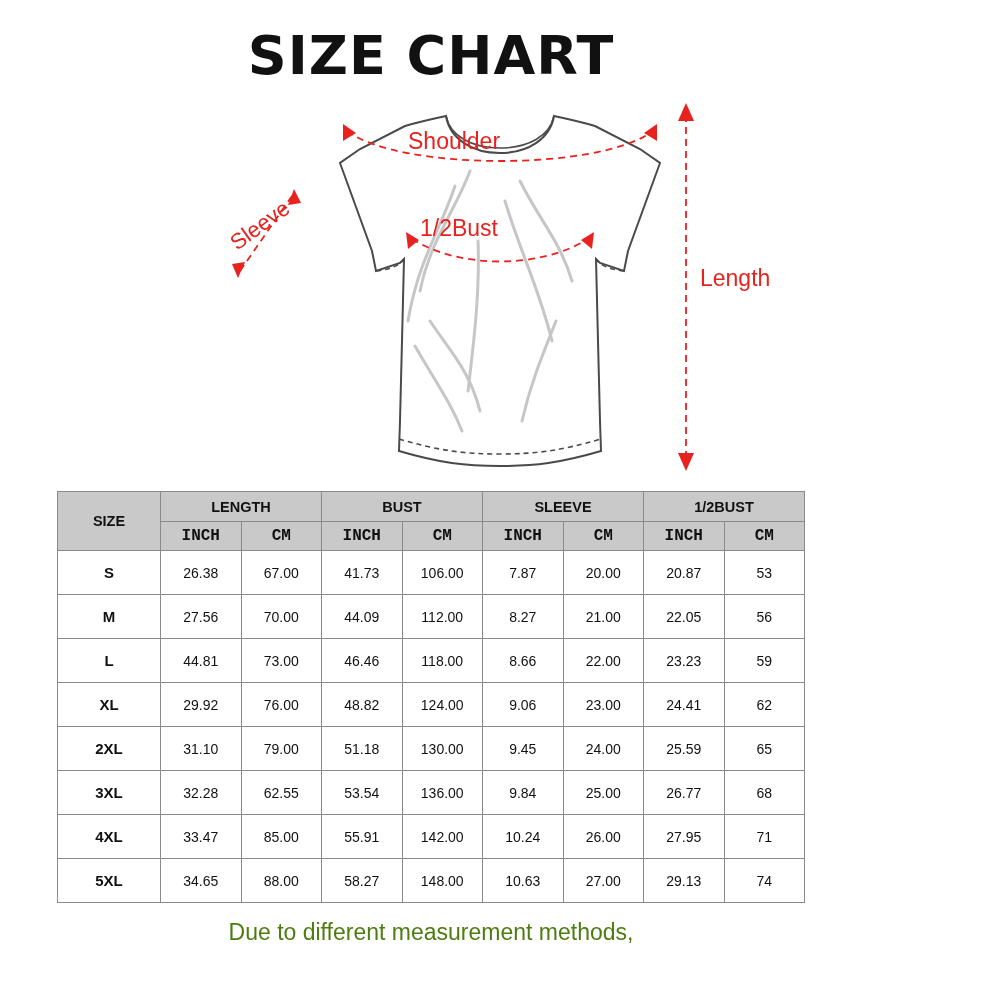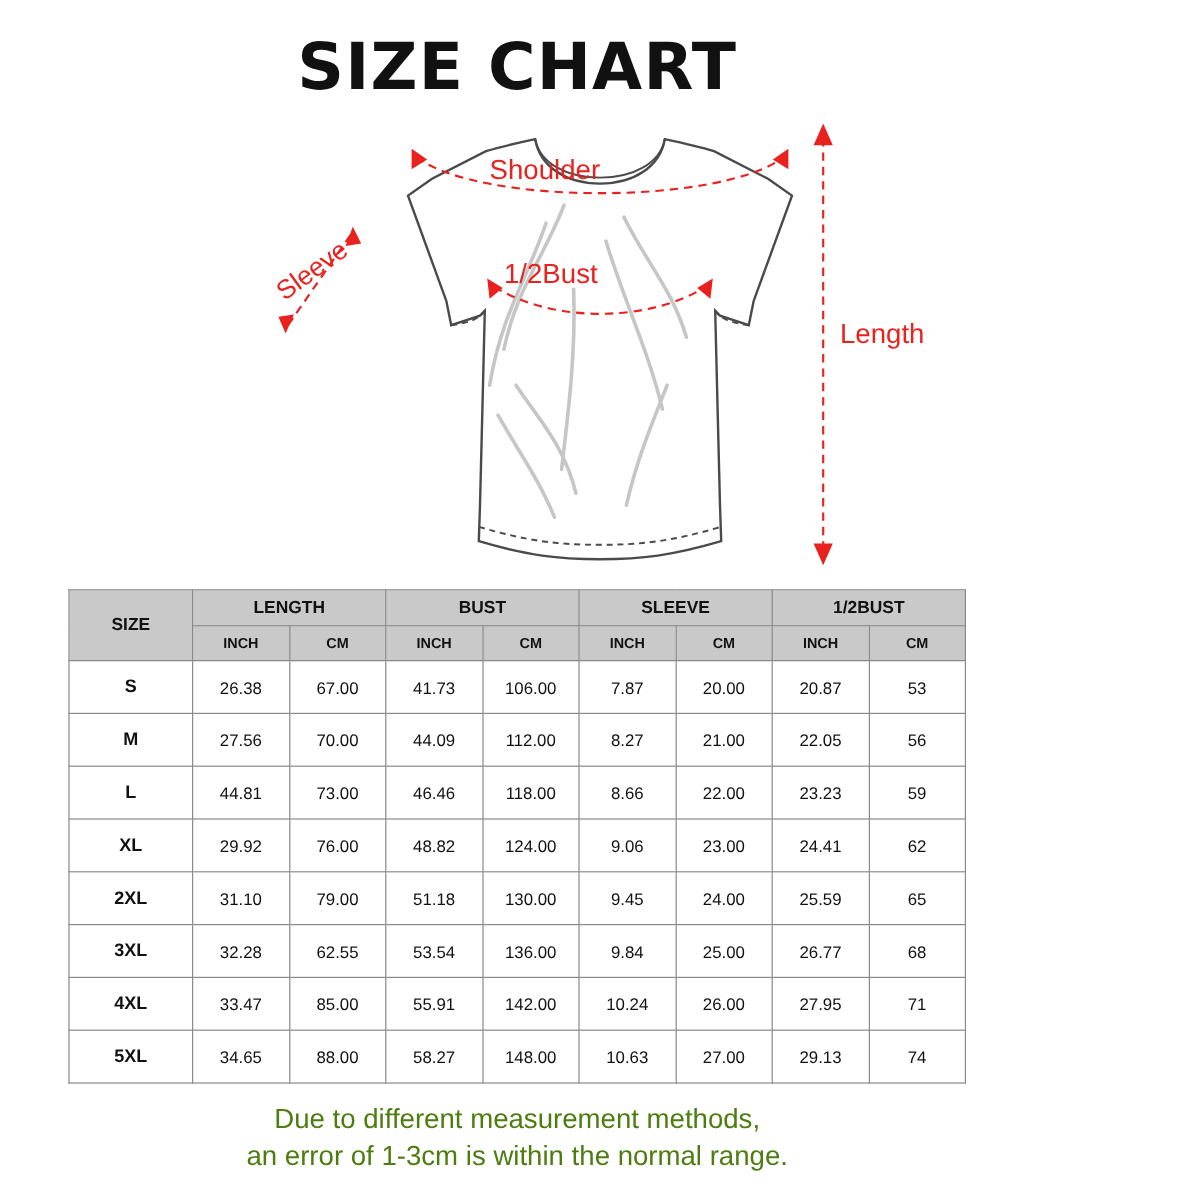--- a/index.html
+++ b/index.html
@@ -52,22 +52,23 @@
     height: 41px;
     font-family: "Liberation Sans", sans-serif;
   }
   table.size-table thead th {
     background: #c9c9c9;
     font-weight: bold;
     font-size: 14.5px;
     height: 27px;
   }
   table.size-table thead th.sub {
-    font-size: 12px;
+    font-size: 16px;
     height: 26px;
+    font-family: Liberation Mono, monospace;
   }
   table.size-table tbody td.sizecell {
     font-weight: bold;
     font-size: 15px;
   }
   .note {
     text-align: center;
     margin-top: 14px;
     font-size: 23px;
     line-height: 1.35;
@@ -265,16 +266,15 @@
         <td>10.63</td>
         <td>27.00</td>
         <td>29.13</td>
         <td>74</td>
       </tr>
     </tbody>
   </table>
 
   <div class="note">
     <div>Due to different measurement methods,</div>
-    <div>an error of 1-3cm is within the normal range.</div>
   </div>
 
 </div>
 
 </body></html>

